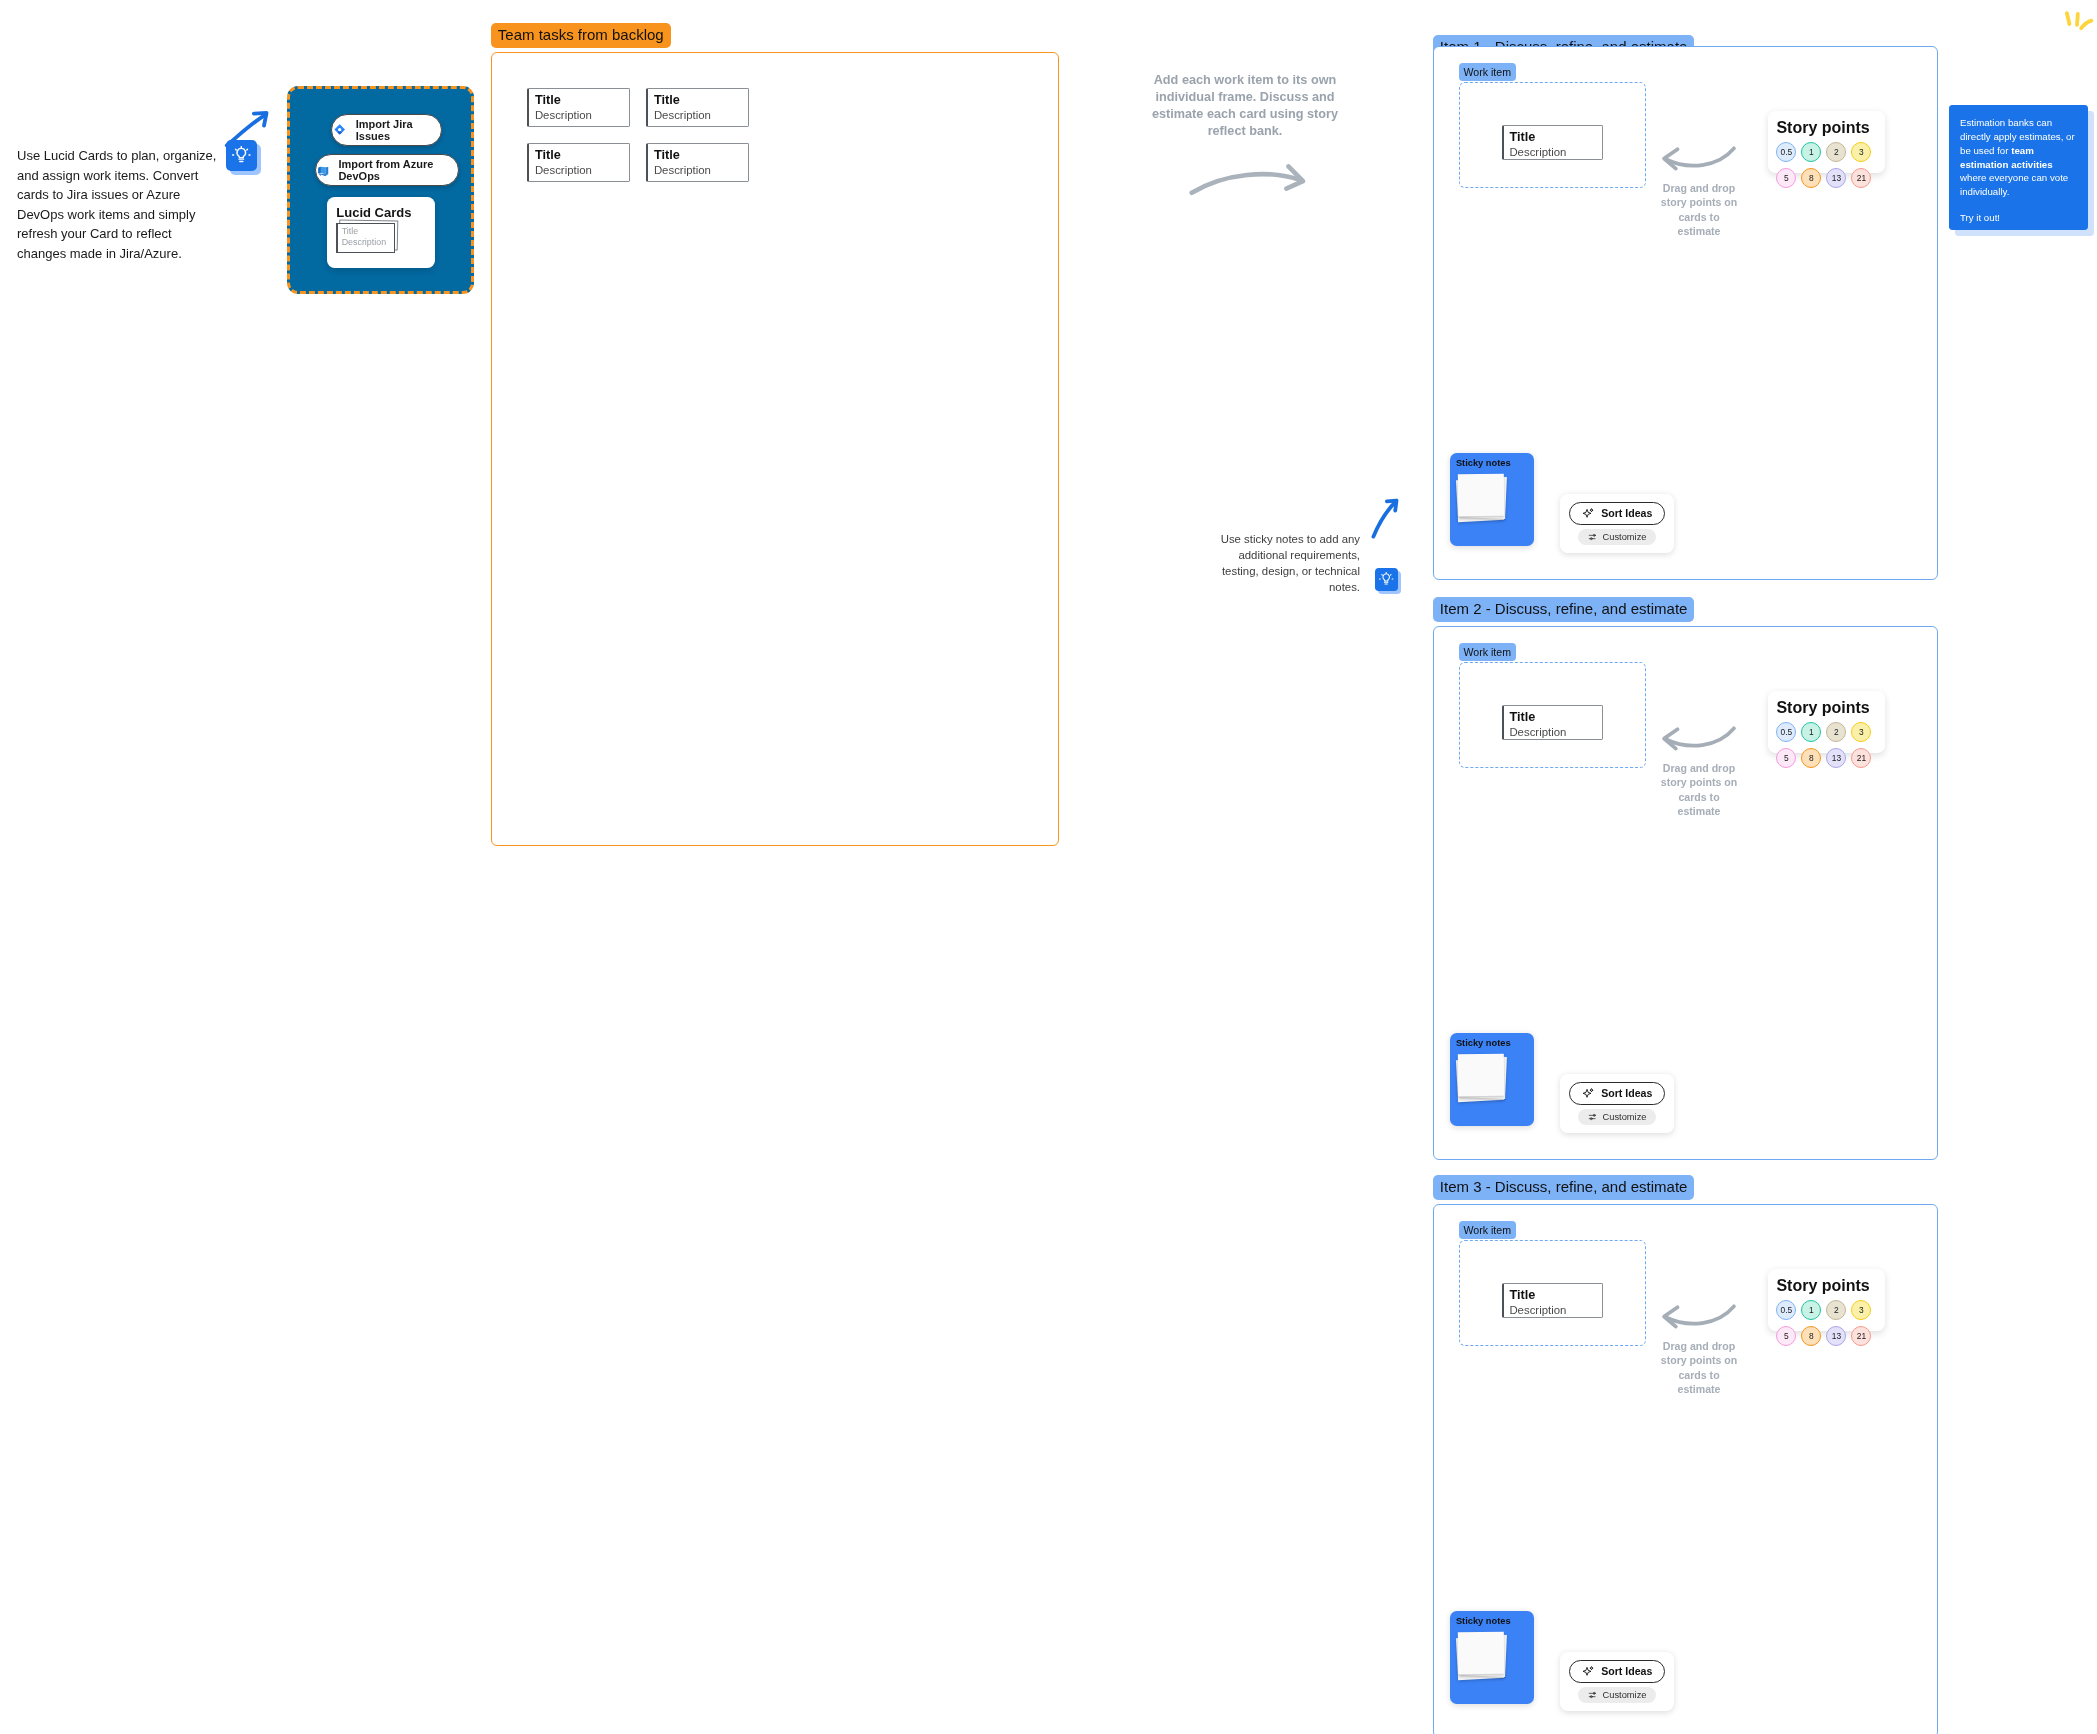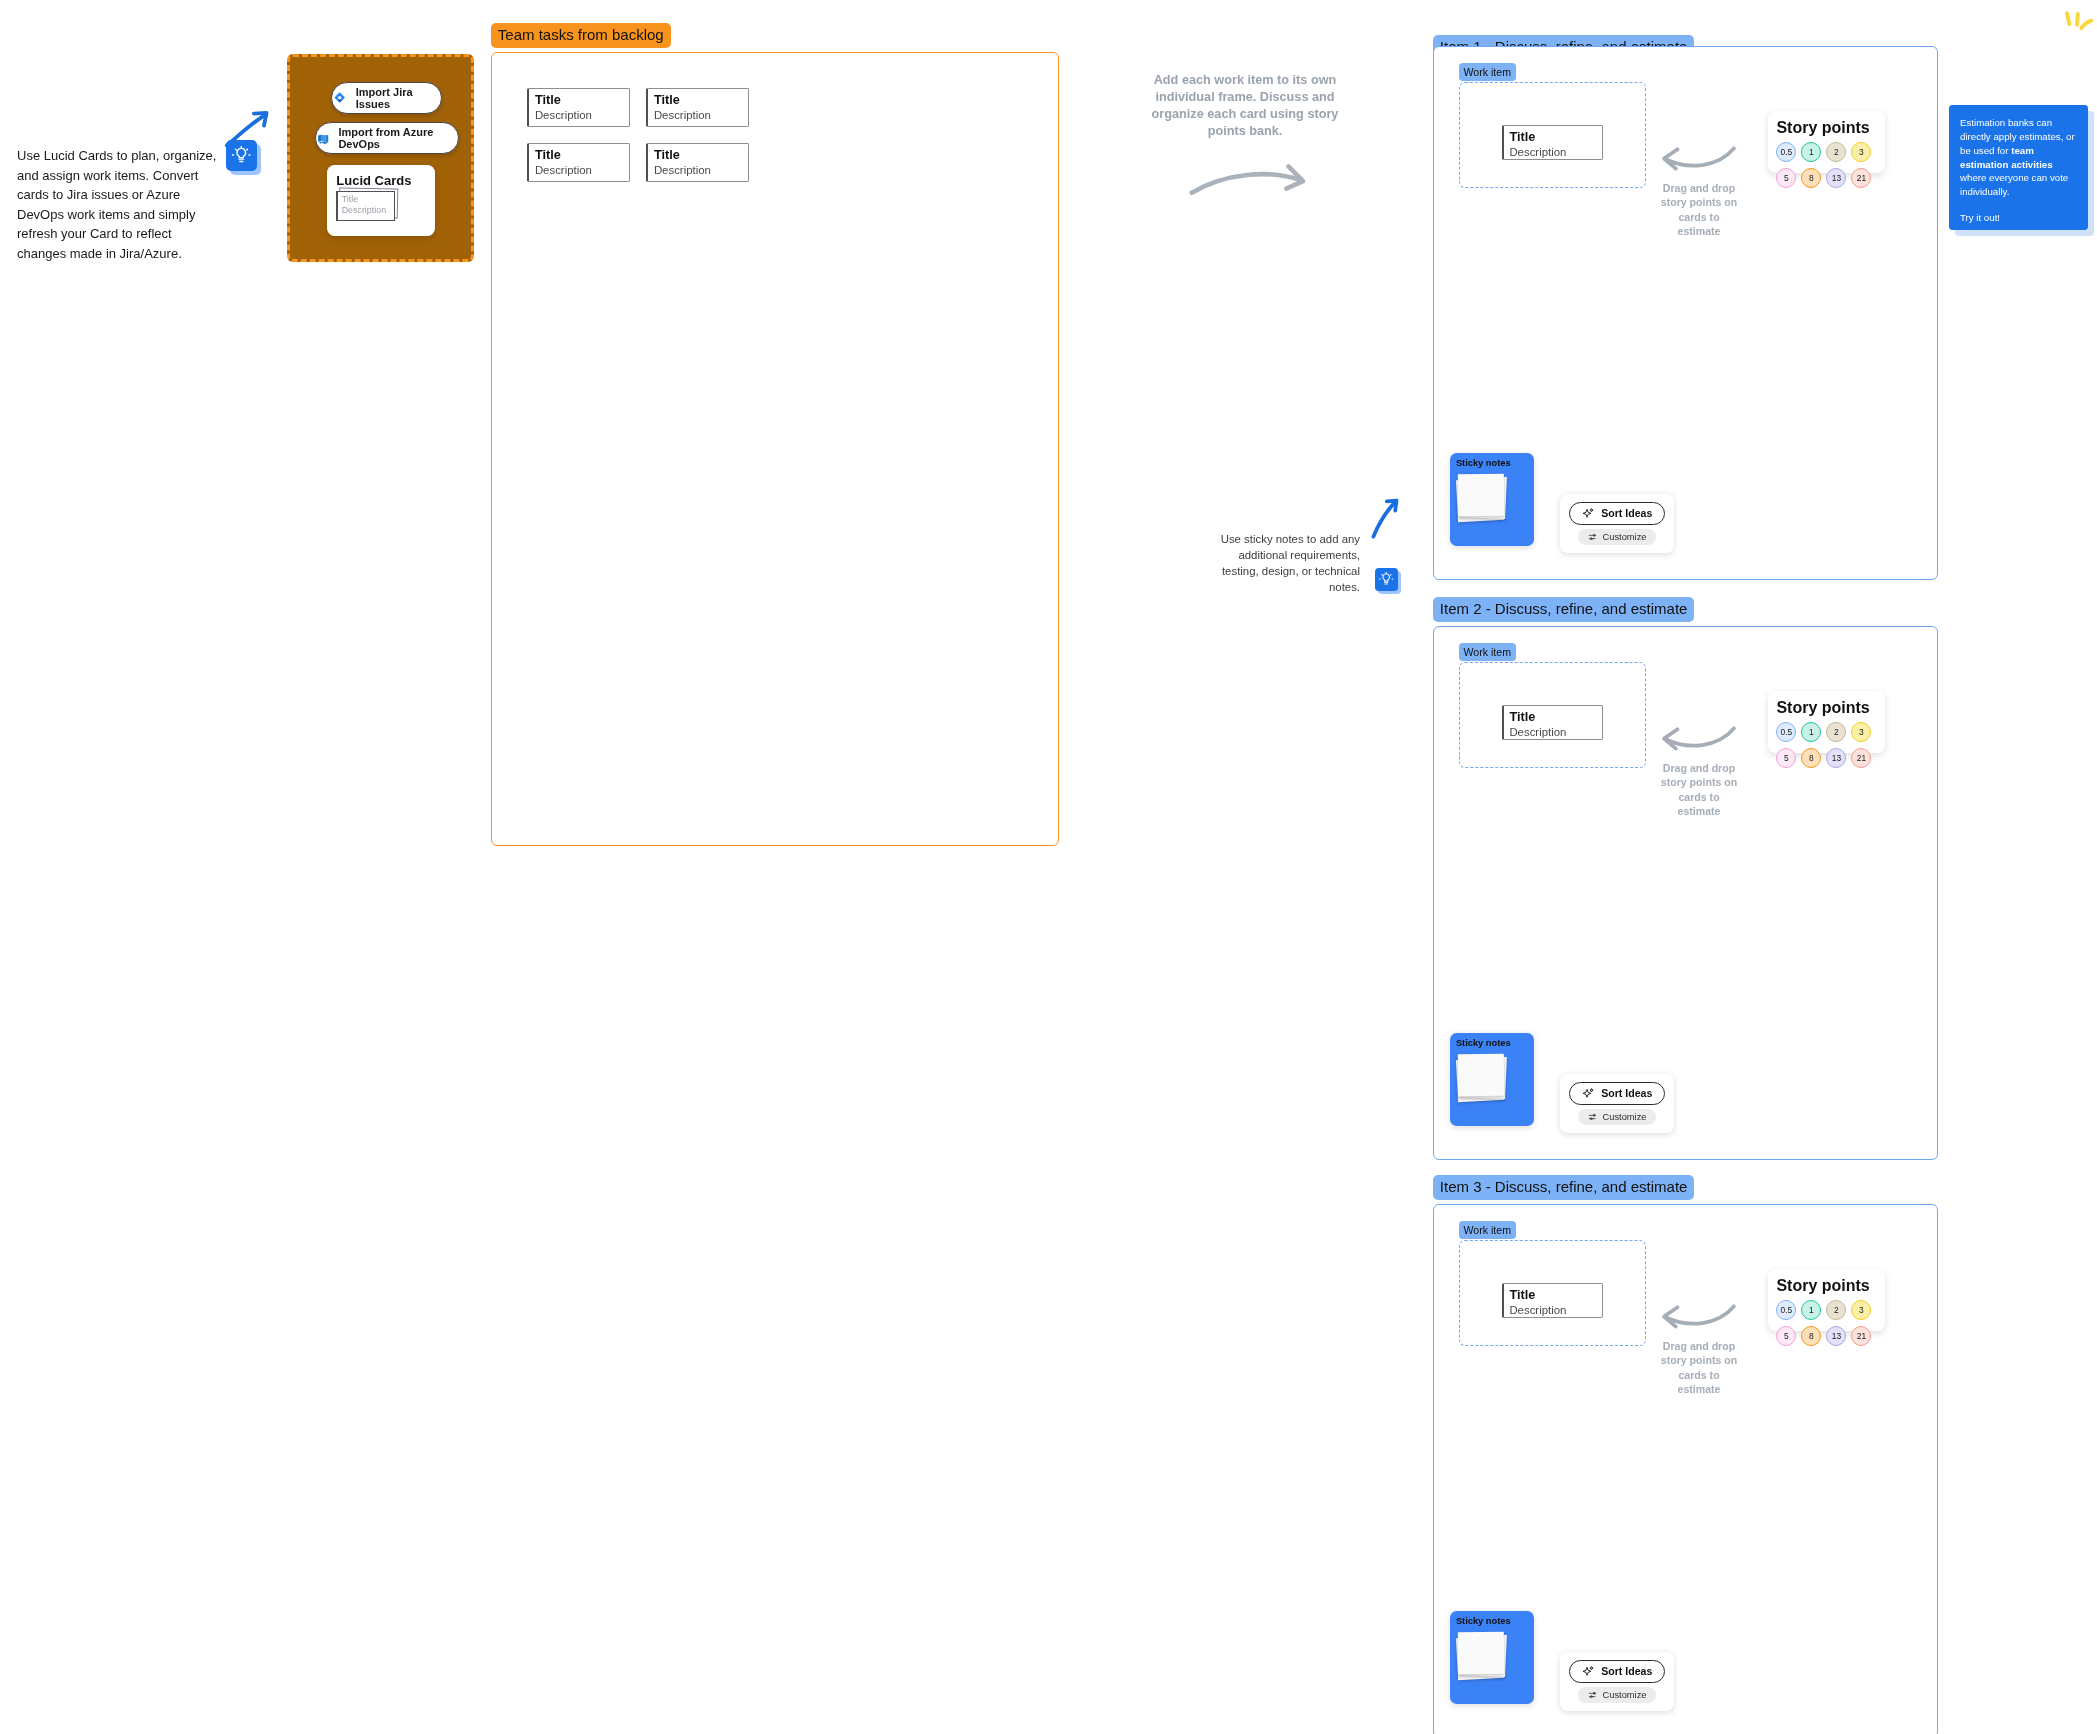--- a/index.html
+++ b/index.html
@@ -42,22 +42,23 @@
   .bulb-badge .front {
     position: absolute; left: 0; top: 0;
     width: 31px; height: 31px;
     background: #1a73e8; border-radius: 5px;
     display: flex; align-items: center; justify-content: center;
   }
 
   
   .import-region {
     border: 3px dashed #f7941e;
-    background: #a16207;
-    border-radius: 6px;
+    background: #0369a1;
+    border-radius: 11px;
+    margin-top: 32px;
   }
   .import-btn {
     background: #ffffff;
     border: 0.8px solid #4a4a4a;
     border-radius: 422px;
     box-shadow: 0 2.1px 4.2px rgba(0,0,0,.18);
     display: flex;
     align-items: center;
     justify-content: center;
     gap: 8.4px;
@@ -335,21 +336,21 @@
       <div class="t">Title</div>
       <div class="d">Description</div>
     </div>
 
     <div class="task-card abs" style="left:154px; top:90px; width:103px; height:39px;">
       <div class="t">Title</div>
       <div class="d">Description</div>
     </div>
   </div>
 
-  <div class="abs gray-instruct" style="left:1148px; top:72px; width:194px;">Add each work item to its own individual frame. Discuss and organize each card using story points bank.</div>
+  <div class="abs gray-instruct" style="left:1148px; top:72px; width:194px;">Add each work item to its own individual frame. Discuss and estimate each card using story reflect bank.</div>
 
   <svg class="abs" style="left:1186px; top:156px;" width="127" height="46" viewBox="0 0 300 110">
     <path d="M12 88 C 90 40, 200 32, 272 58" stroke="#aab2bb" stroke-width="11" fill="none" stroke-linecap="round"></path>
     <path d="M243 25 L278 60 L238 78" stroke="#aab2bb" stroke-width="11" fill="none" stroke-linecap="round" stroke-linejoin="round"></path>
   </svg>
 
   <div class="abs plain-gray-note" style="left:1216px; top:532px; width:144px;">Use sticky notes to add any additional requirements, testing, design, or technical notes.</div>
 
   <svg class="abs" style="left:1370px; top:498px;" width="29.5" height="42" viewBox="0 0 70 100">
     <path d="M8 92 C 22 58, 40 30, 60 10" stroke="#1a6fe0" stroke-width="9" fill="none" stroke-linecap="round"></path>

